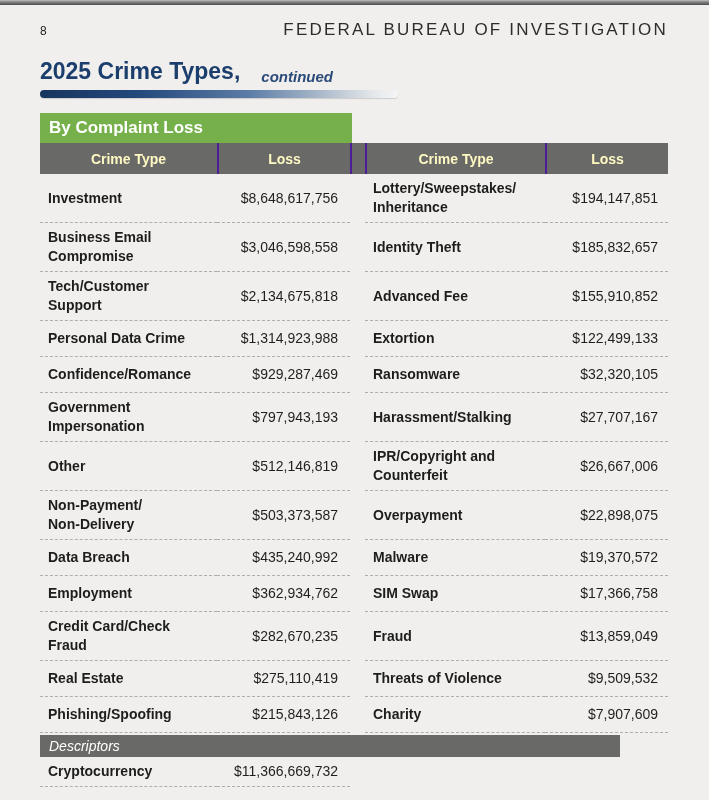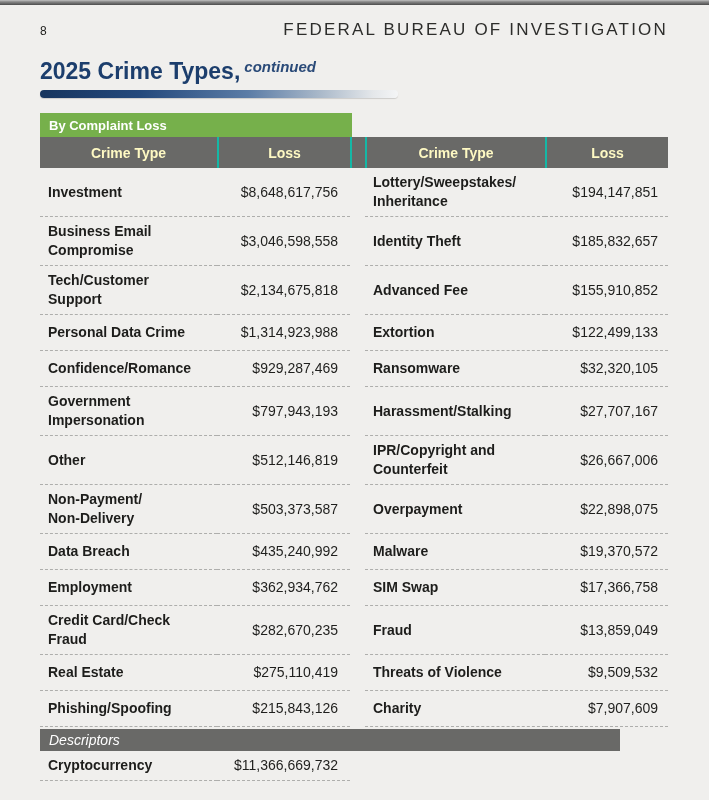--- a/index.html
+++ b/index.html
@@ -13,43 +13,43 @@
     height:5px; width:100%;
     background:linear-gradient(180deg,#c2c2c2 0%,#8a8a8a 35%,#4c4c4c 100%);
   }
   .page { padding:0 41px 0 40px; }
   .page-head {
     display:flex; justify-content:space-between; align-items:baseline;
     margin-top:15px; height:14px;
   }
   .page-num { font-size:12px; color:#222220; }
   .org { font-size:17px; letter-spacing:2.2px; color:#2d2d2b; }
-  .title-row { margin-top:24px; display:flex; align-items:flex-start; gap:4px; }
+  .title-row { margin-top:24px; display:flex; align-items:flex-end; gap:21px; }
   .title-main { font-size:23px; font-weight:bold; color:#1c3e6d; }
   .title-cont { font-size:15px; font-style:italic; font-weight:bold; color:#2a4a78; }
   .title-underline {
     margin-top:5px; height:8px; width:358px; border-radius:4px;
     background:linear-gradient(90deg,#17355e 0%,#24497c 28%,#5b7ca6 58%,#a9b8c9 78%,#e4e7ea 93%,#f4f5f6 100%);
     box-shadow:0 1px 1px rgba(0,0,0,0.15);
   }
   .section-label {
-    margin-top:15px; width:312px; height:24px;
+    margin-top:15px; width:312px; height:30px;
     background:#76b04b; color:#ffffff;
-    font-size:13px; font-weight:bold;
+    font-size:17px; font-weight:bold;
     display:flex; align-items:center; padding-left:9px;
   }
   .grid-head {
     display:grid; grid-template-columns:177px 133px 15px 180px 123px;
     height:31px;
   }
   .grid-head .hcell {
     background:#696967; color:#fef9c3; font-size:14px; font-weight:bold;
     display:flex; align-items:center; justify-content:center;
   }
-  .grid-head .hcell + .hcell { border-left:2px solid #14b8a6; }
+  .grid-head .hcell + .hcell { border-left:2px solid #4c1d95; }
   .grid-body {
     display:grid; grid-template-columns:177px 133px 15px 180px 123px;
   }
   .cell {
     display:flex; align-items:center;
     min-height:36px; padding-top:5px; padding-bottom:5px;
     line-height:19px; font-size:14px;
     border-bottom:1px dashed #aeaeac;
   }
   .cell.name { font-weight:bold; color:#1d1d1b; padding-left:8px; white-space:pre-line; }

